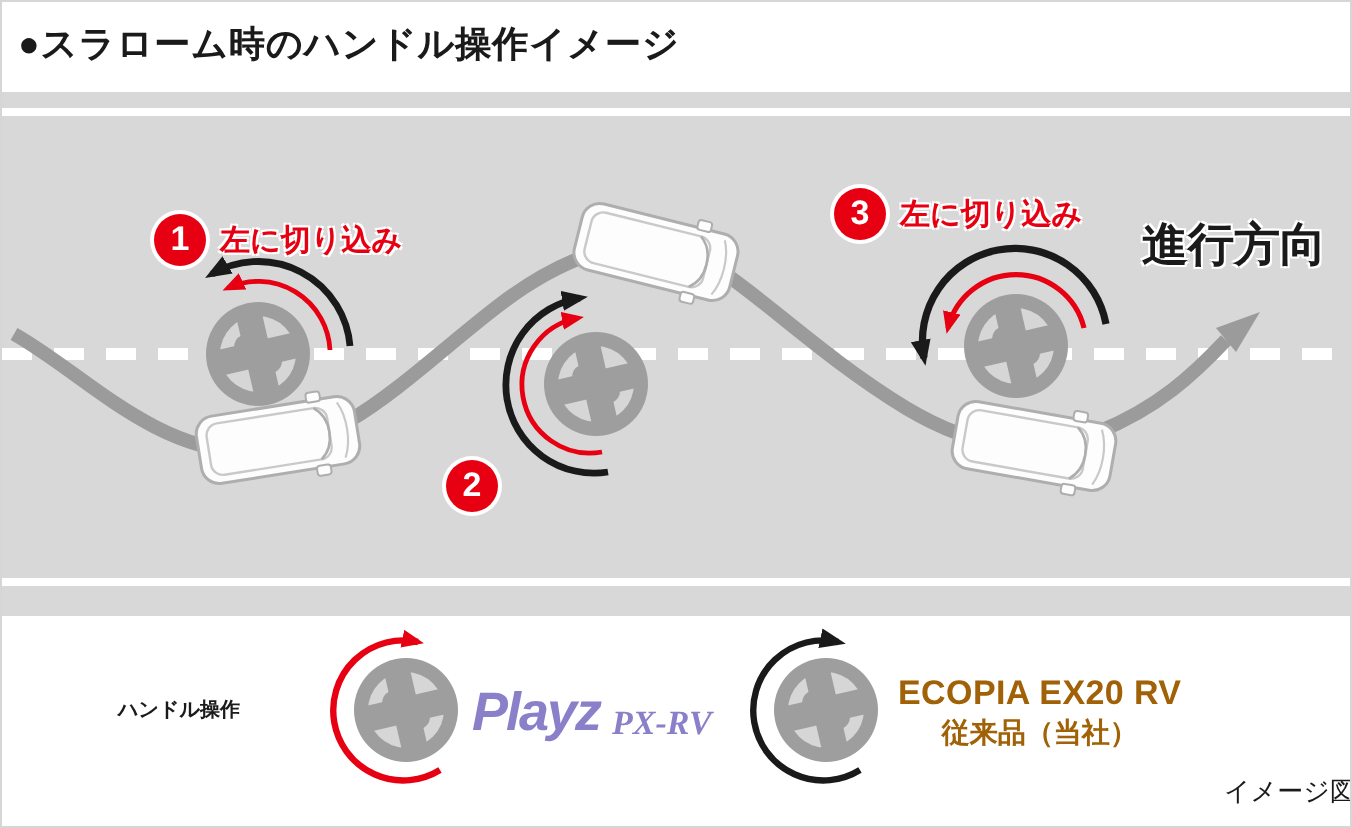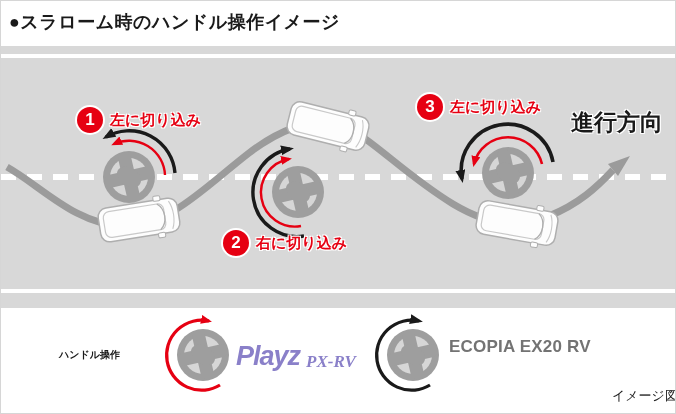--- a/index.html
+++ b/index.html
@@ -40,21 +40,21 @@
     text-shadow:-1px -1px 0 #fff,1px -1px 0 #fff,-1px 1px 0 #fff,1px 1px 0 #fff;
   }
   
   .legend-title{position:absolute;left:58px;top:347px;z-index:4;font-size:10px;font-weight:700;color:#1a1a1a;white-space:nowrap;}
   .playz-logo{
     position:absolute;left:235px;top:340px;z-index:4;display:flex;align-items:flex-end;gap:6px;
     color:#8a80c9;font-style:italic;white-space:nowrap;
   }
   .playz-brand{font-size:27px;font-weight:700;letter-spacing:-1px;}
   .playz-model{font-size:17px;font-weight:700;font-family:Liberation Serif, serif;}
-  .ecopia-block{position:absolute;left:448px;top:336px;z-index:4;text-align:center;color:#737373;white-space:nowrap;}
+  .ecopia-block{position:absolute;left:448px;top:336px;z-index:4;text-align:center;color:#a16207;white-space:nowrap;}
   .ecopia-name{font-size:17px;font-weight:700;letter-spacing:.2px;}
   .ecopia-note{font-size:14px;font-weight:700;margin-top:1px;}
   .footnote{position:absolute;left:611px;top:386px;z-index:4;font-size:13px;color:#1a1a1a;white-space:nowrap;}
 </style>
 </head>
 <body>
 
 <div id="canvas">
 
   <div class="title">●スラローム時のハンドル操作イメージ</div>
@@ -135,33 +135,33 @@
       <path d="M 429,384 A 35,35 0 1 1 418,320" fill="none" stroke="#1a1a1a" stroke-width="3.2" marker-end="url(#mk-black)"></path>
     </g>
   </svg>
 
   <div class="ann" style="left:76px;top:106px;">
     <div class="badge">1</div>
     <div class="ann-label">左に切り込み</div>
   </div>
   <div class="ann" style="left:222px;top:229px;">
     <div class="badge">2</div>
-    <div class="ann-label">右に切り込み</div>
   </div>
   <div class="ann" style="left:416px;top:93px;">
     <div class="badge">3</div>
     <div class="ann-label">左に切り込み</div>
   </div>
 
   <div class="direction">進行方向</div>
 
   <div class="legend-title">ハンドル操作</div>
   <div class="playz-logo">
     <span class="playz-brand">Playz</span>
     <span class="playz-model">PX-RV</span>
   </div>
   <div class="ecopia-block">
     <div class="ecopia-name">ECOPIA EX20 RV</div>
+    <div class="ecopia-note">従来品（当社）</div>
   </div>
 
   <div class="footnote">イメージ図</div>
 
 </div>
 
 </body></html>

